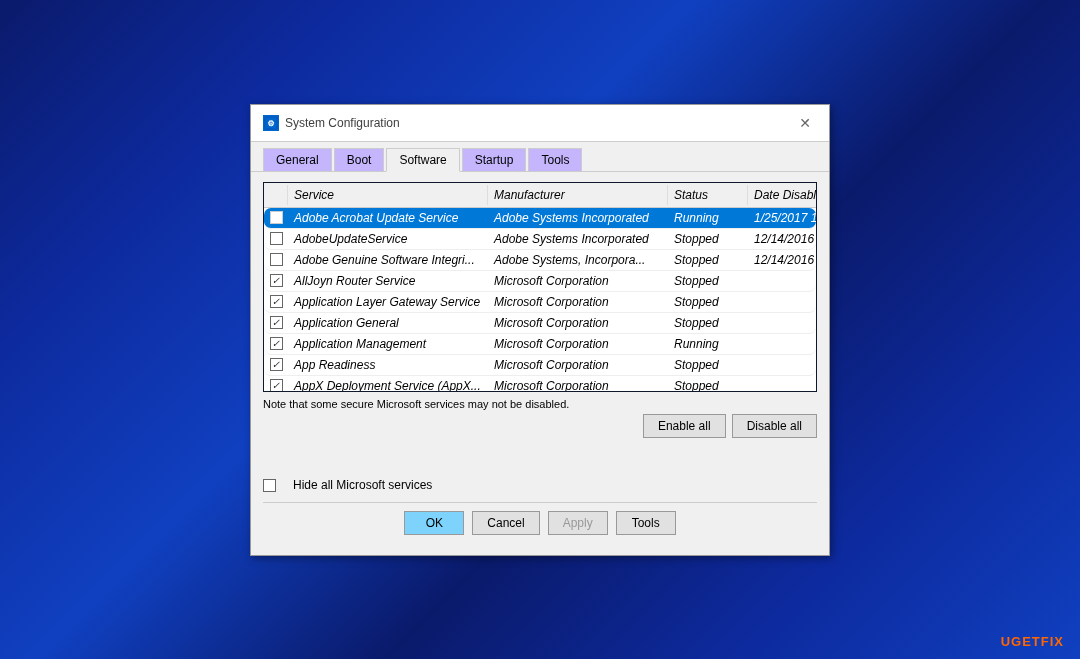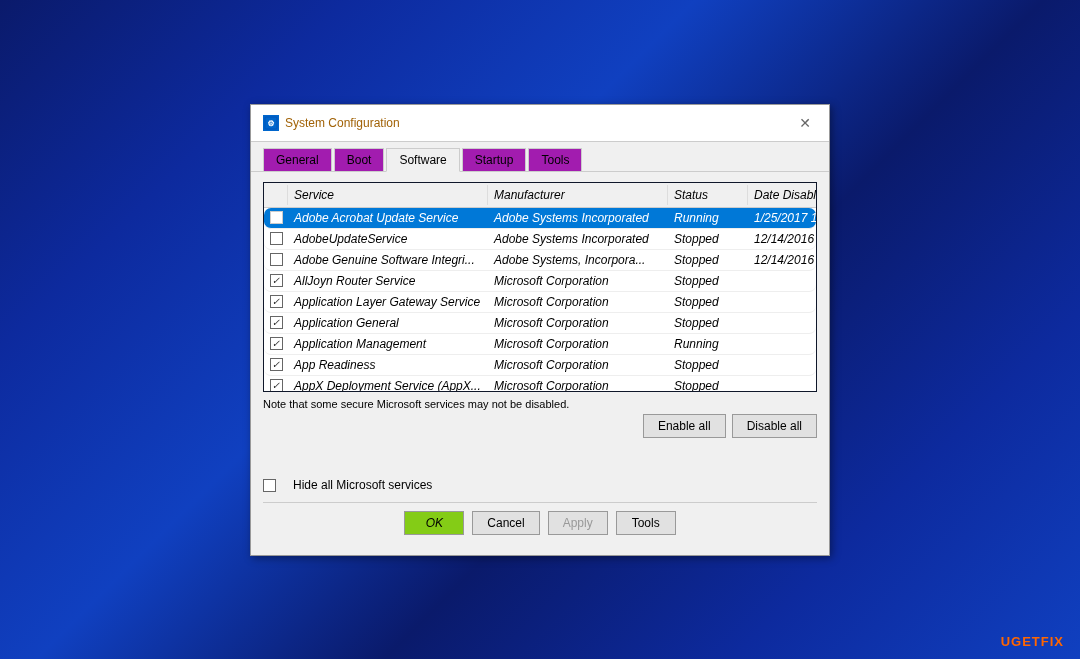--- a/index.html
+++ b/index.html
@@ -39,21 +39,21 @@
       background: #0066cc;
       display: flex;
       align-items: center;
       justify-content: center;
       color: white;
       font-size: 9px;
       font-weight: bold;
     }
     .title-text {
       font-size: 12px;
-      color: #a16207;
+      color: #404040;
     }
     .close-btn {
       width: 24px;
       height: 20px;
       background: transparent;
       border: none;
       cursor: pointer;
       display: flex;
       align-items: center;
       justify-content: center;
@@ -64,21 +64,21 @@
       background: #f0f0f0;
       padding: 6px 12px 0 12px;
       display: flex;
       gap: 0;
       border-bottom: 1px solid #ccc;
     }
     .tab {
       padding: 4px 12px;
       border: 1px solid #ccc;
       border-bottom: none;
-      background: #a21caf;
+      background: #c4b5fd;
       cursor: pointer;
       font-size: 12px;
       color: #000;
       margin-right: 2px;
     }
     .tab.active {
       background: #f0f0f0;
       border-bottom: 1px solid #f0f0f0;
       margin-bottom: -1px;
       z-index: 1;
@@ -185,23 +185,22 @@
     .btn {
       padding: 4px 14px;
       border: 1px solid #999;
       background: #e1e1e1;
       cursor: pointer;
       font-size: 12px;
       color: #000;
       min-width: 60px;
     }
     .btn.ok {
-      background: #84cc16;
+      background: #7dd3fc;
       min-width: 60px;
-      font-style: italic;
     }
     .btn-row {
       display: flex;
       justify-content: center;
       gap: 8px;
       padding: 8px 0 10px 0;
     }
     .separator {
       border: none;
       border-top: 1px solid #ccc;

